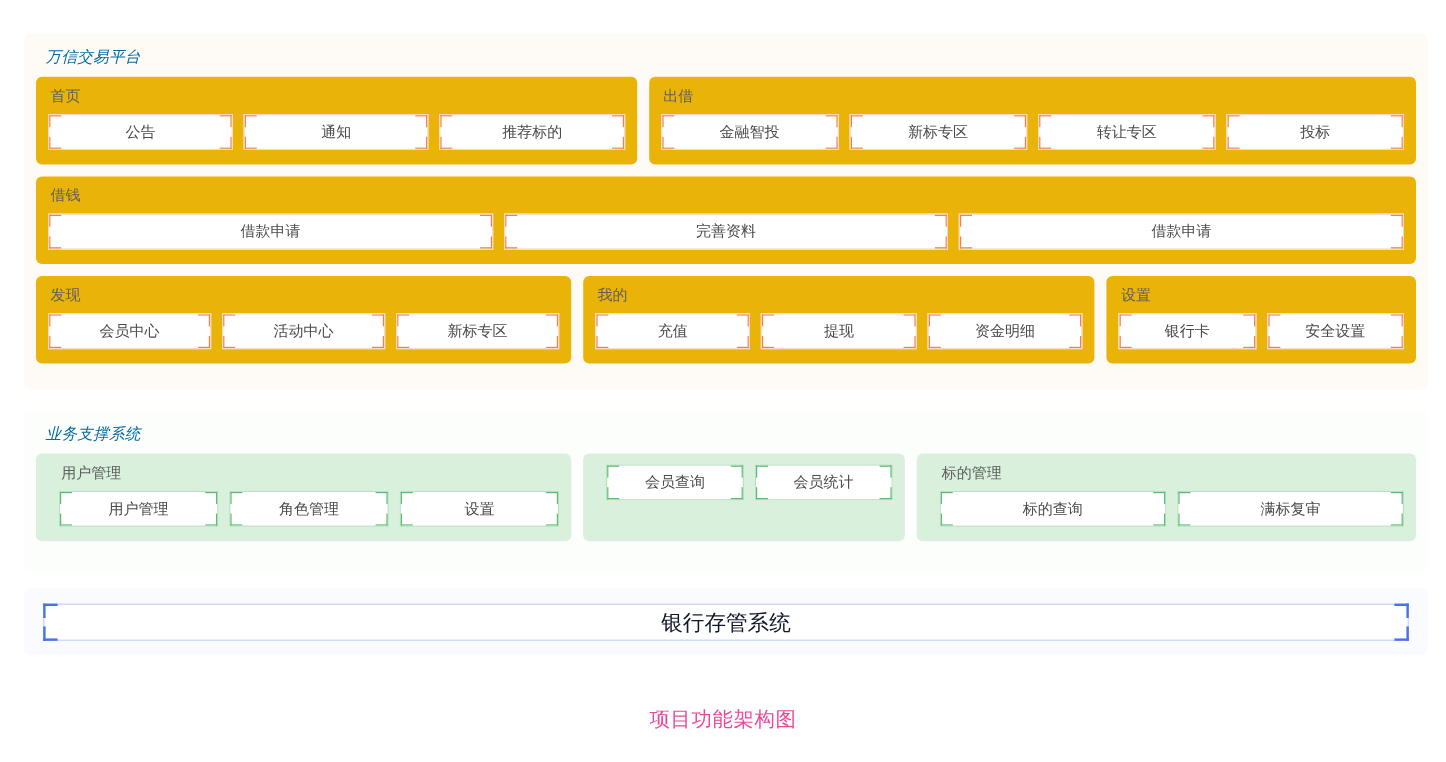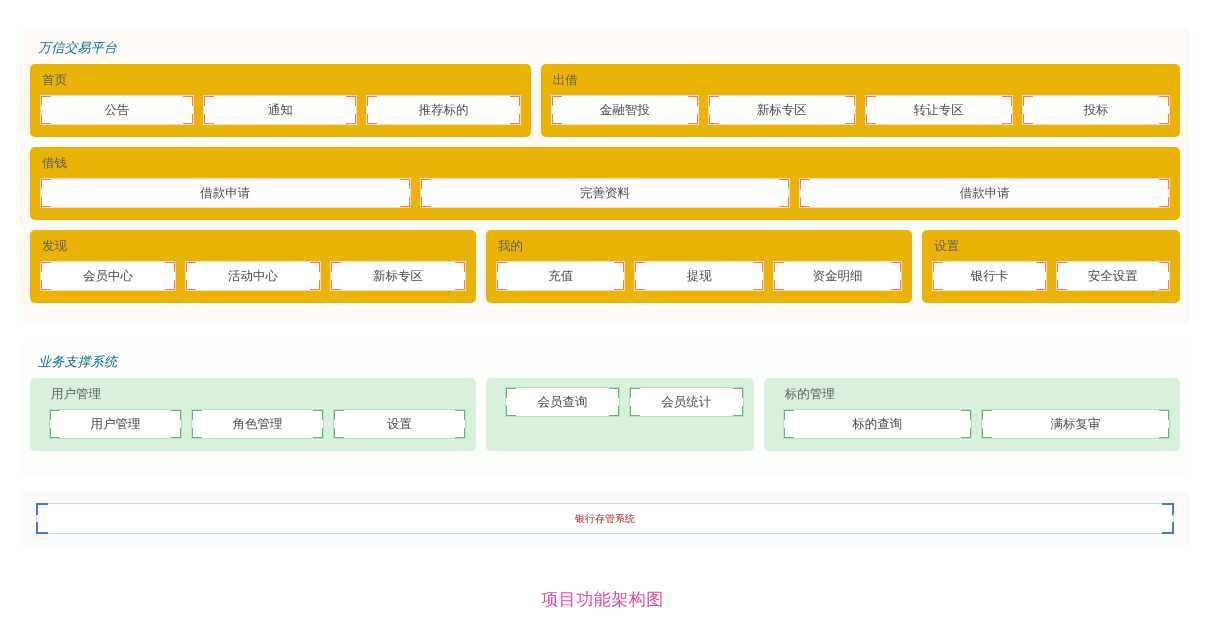--- a/index.html
+++ b/index.html
@@ -139,22 +139,22 @@
     left: 36px;
     top: 503px;
     width: 1138px;
     height: 31px;
     box-sizing: border-box;
     background: #ffffff;
     border: 1px solid #c3d3f7;
     display: flex;
     align-items: center;
     justify-content: center;
-    font-size: 10px;
-    color: #b91c1c;
+    font-size: 18px;
+    color: #0f172a;
     white-space: nowrap;
   }
   .bank-bar .br { width: 10px; height: 10px; position: absolute; }
   .bank-bar .br-tl { left: -1px; top: -1px; border-left: 2px solid #4a72e8; border-top: 2px solid #4a72e8; }
   .bank-bar .br-tr { right: -1px; top: -1px; border-right: 2px solid #4a72e8; border-top: 2px solid #4a72e8; }
   .bank-bar .br-bl { left: -1px; bottom: -1px; border-left: 2px solid #4a72e8; border-bottom: 2px solid #4a72e8; }
   .bank-bar .br-br { right: -1px; bottom: -1px; border-right: 2px solid #4a72e8; border-bottom: 2px solid #4a72e8; }
 
   
   .caption {

